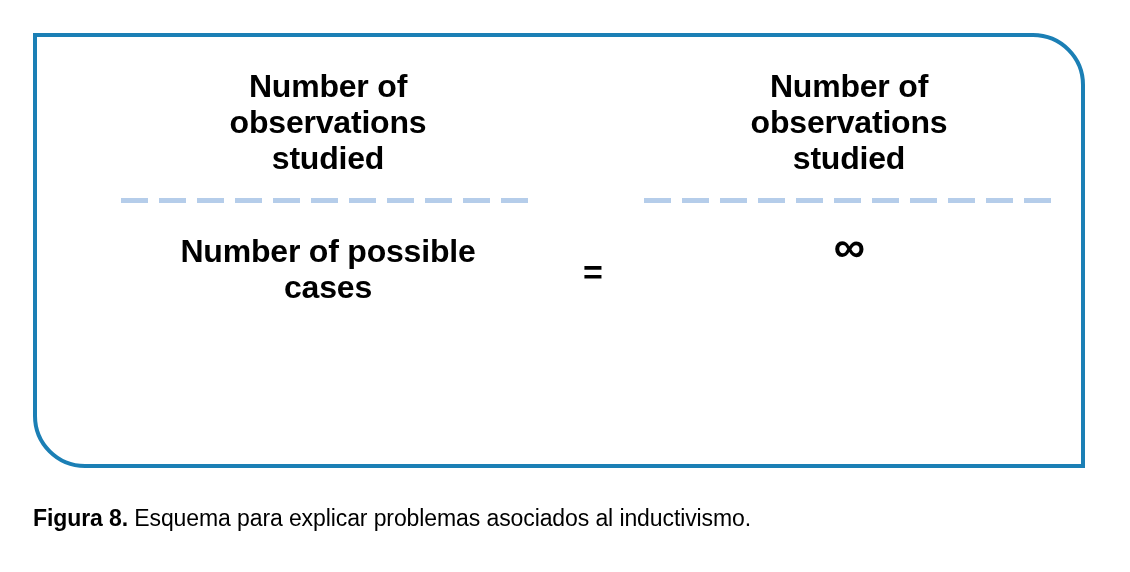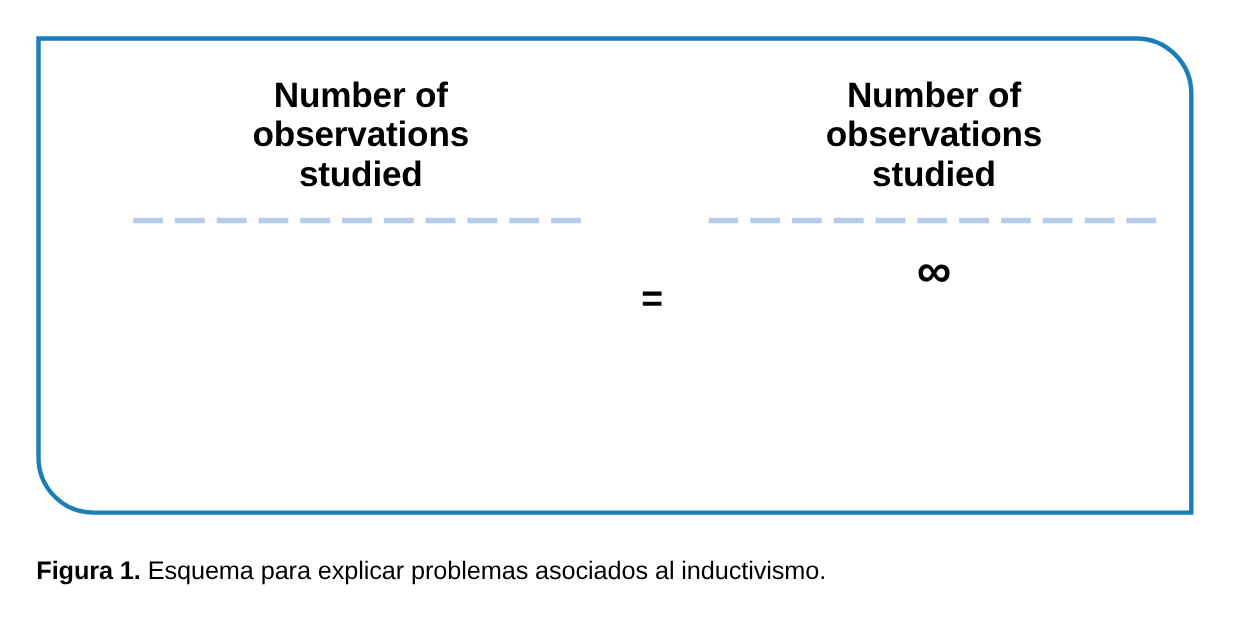--- a/index.html
+++ b/index.html
@@ -132,31 +132,33 @@
 
   <div class="diagram-box">
 
     <div class="fraction left">
       <div class="numerator">
         <span>Number of
 observations
 studied</span>
       </div>
       <div class="frac-rule"></div>
+      <div class="denominator">Number of possible
+cases</div>
     </div>
 
     <div class="equals-sign">=</div>
 
     <div class="fraction right">
       <div class="numerator">
         <span>Number of
 observations
 studied</span>
       </div>
       <div class="frac-rule"></div>
       <div class="denominator infinity">∞</div>
     </div>
 
   </div>
 
-  <div class="caption"><span class="caption-label">Figura 1.</span><span class="caption-text"> Esquema para explicar problemas asociados al inductivismo.</span></div>
+  <div class="caption"><span class="caption-label">Figura 8.</span><span class="caption-text"> Esquema para explicar problemas asociados al inductivismo.</span></div>
 
 </div>
 
 </body></html>

